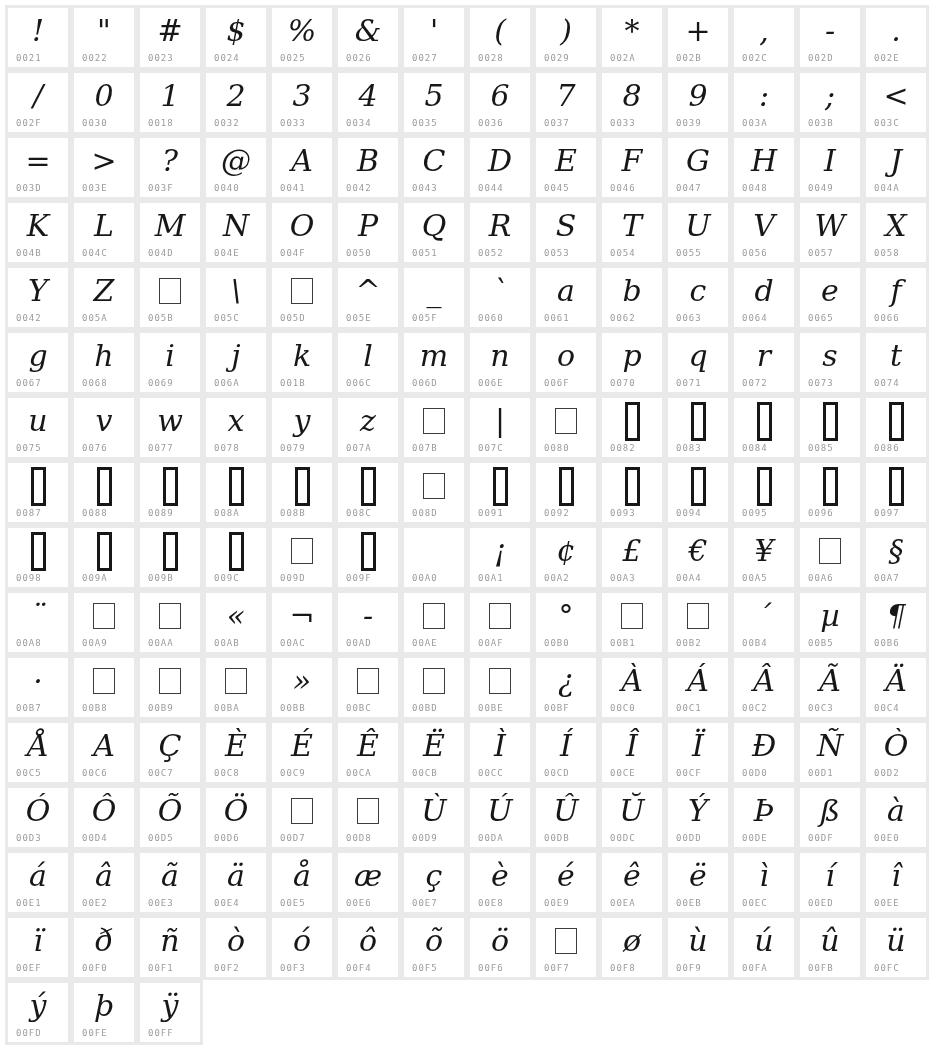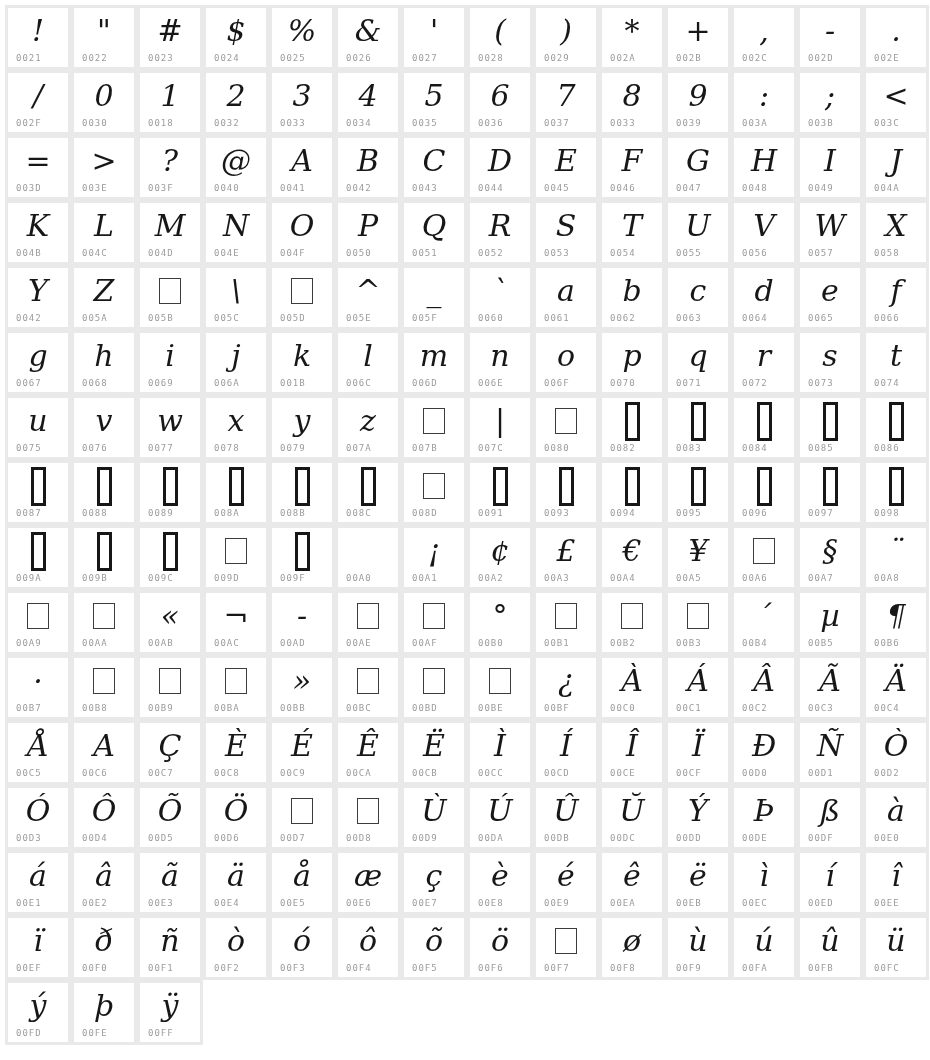--- a/index.html
+++ b/index.html
@@ -815,20 +815,27 @@
 
       <span class="box-notdef"></span>
     </div>
     <span class="code">0091</span>
   </div>
     <div class="cell">
     <div class="glyph-area">
 
       <span class="box-notdef"></span>
     </div>
+    <span class="code">0092</span>
+  </div>
+    <div class="cell">
+    <div class="glyph-area">
+
+      <span class="box-notdef"></span>
+    </div>
     <span class="code">0093</span>
   </div>
     <div class="cell">
     <div class="glyph-area">
 
       <span class="box-notdef"></span>
     </div>
     <span class="code">0094</span>
   </div>
     <div class="cell">
@@ -1031,28 +1038,20 @@
     <div class="cell">
     <div class="glyph-area">
 
       <span class="box-empty"></span>
 
     </div>
     <span class="code">00B2</span>
   </div>
     <div class="cell">
     <div class="glyph-area">
-
-      <span class="box-empty"></span>
-
-    </div>
-    <span class="code">00B3</span>
-  </div>
-    <div class="cell">
-    <div class="glyph-area">
       <span class="glyph">´</span>
 
     </div>
     <span class="code">00B4</span>
   </div>
     <div class="cell">
     <div class="glyph-area">
       <span class="glyph">µ</span>
 
     </div>

